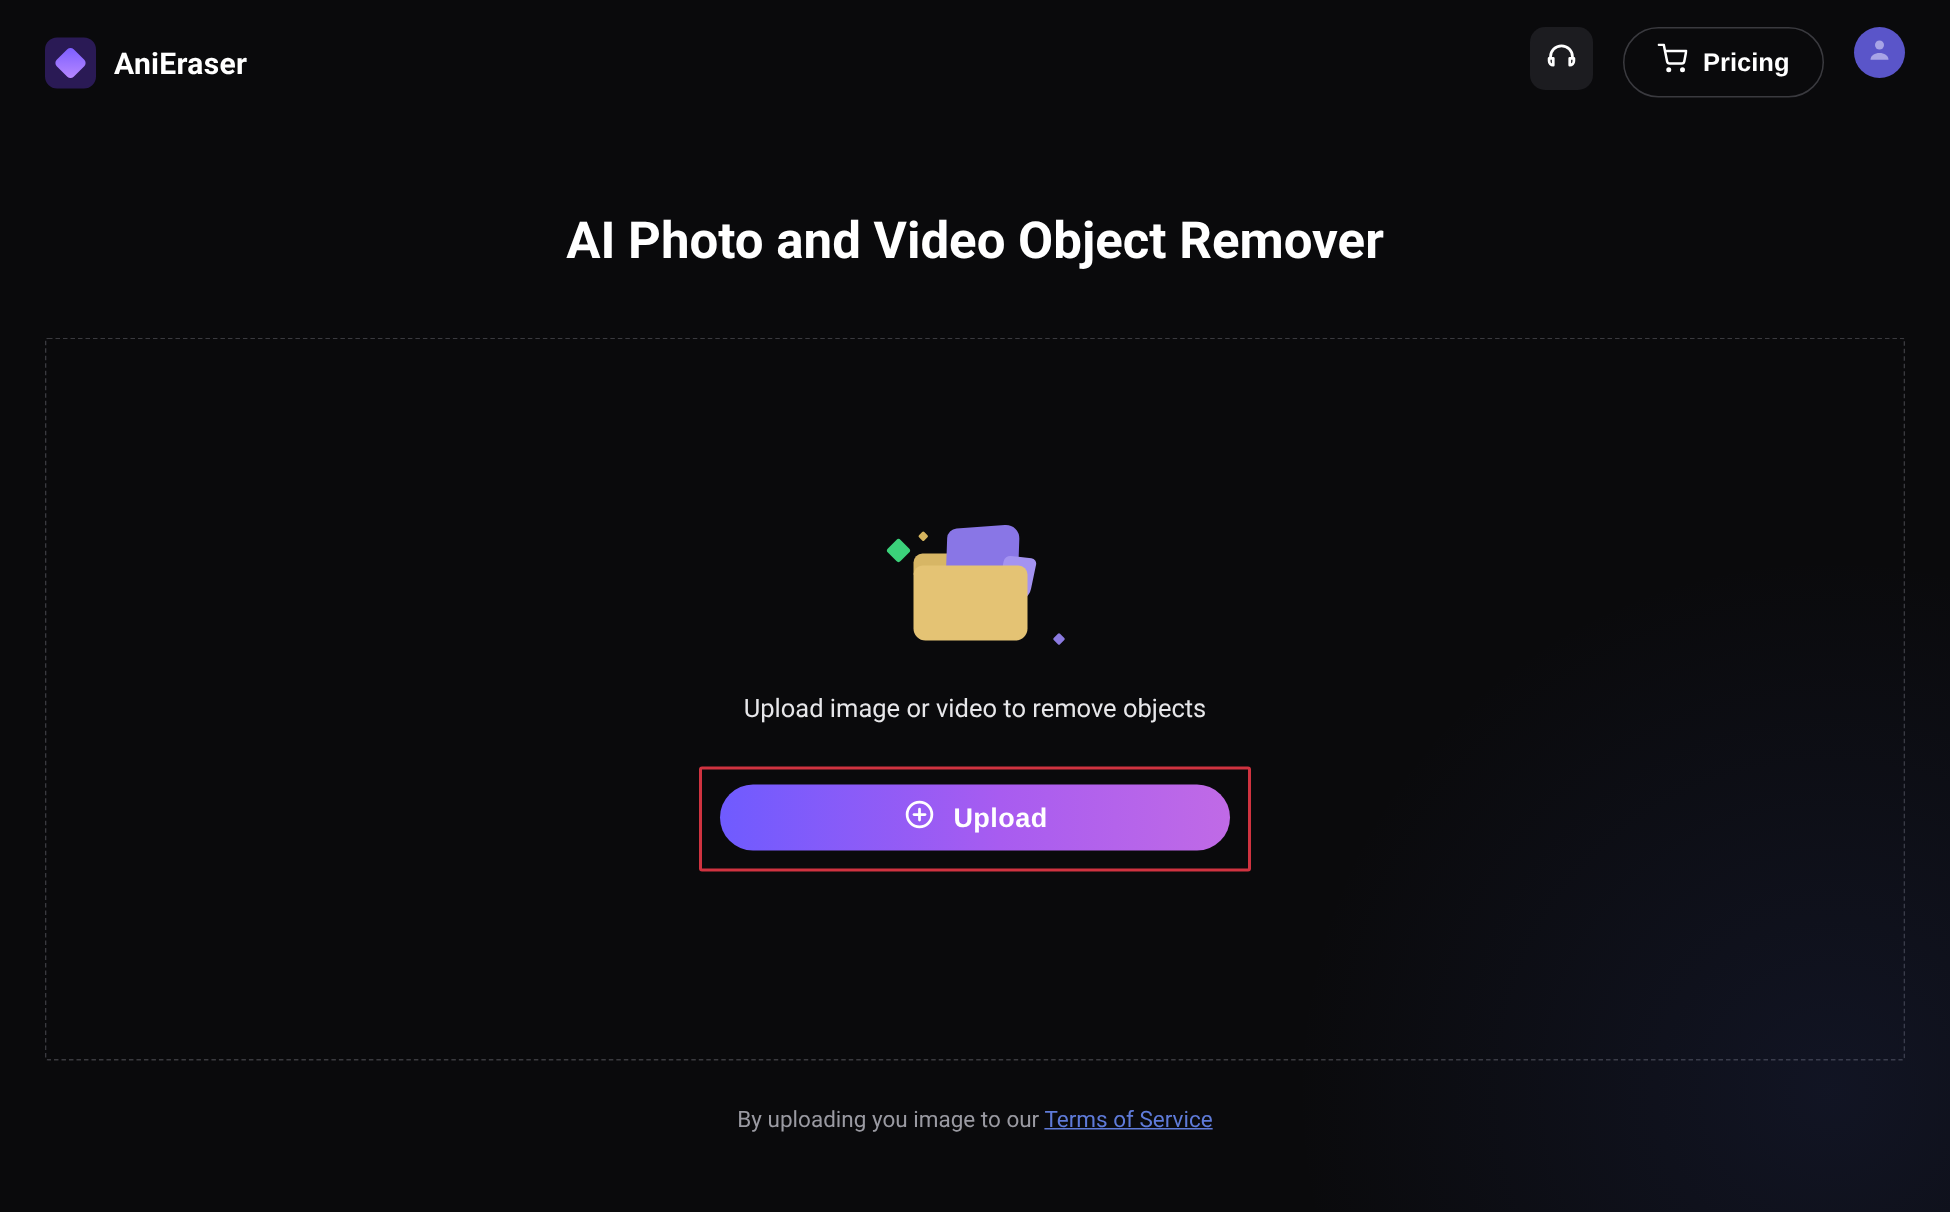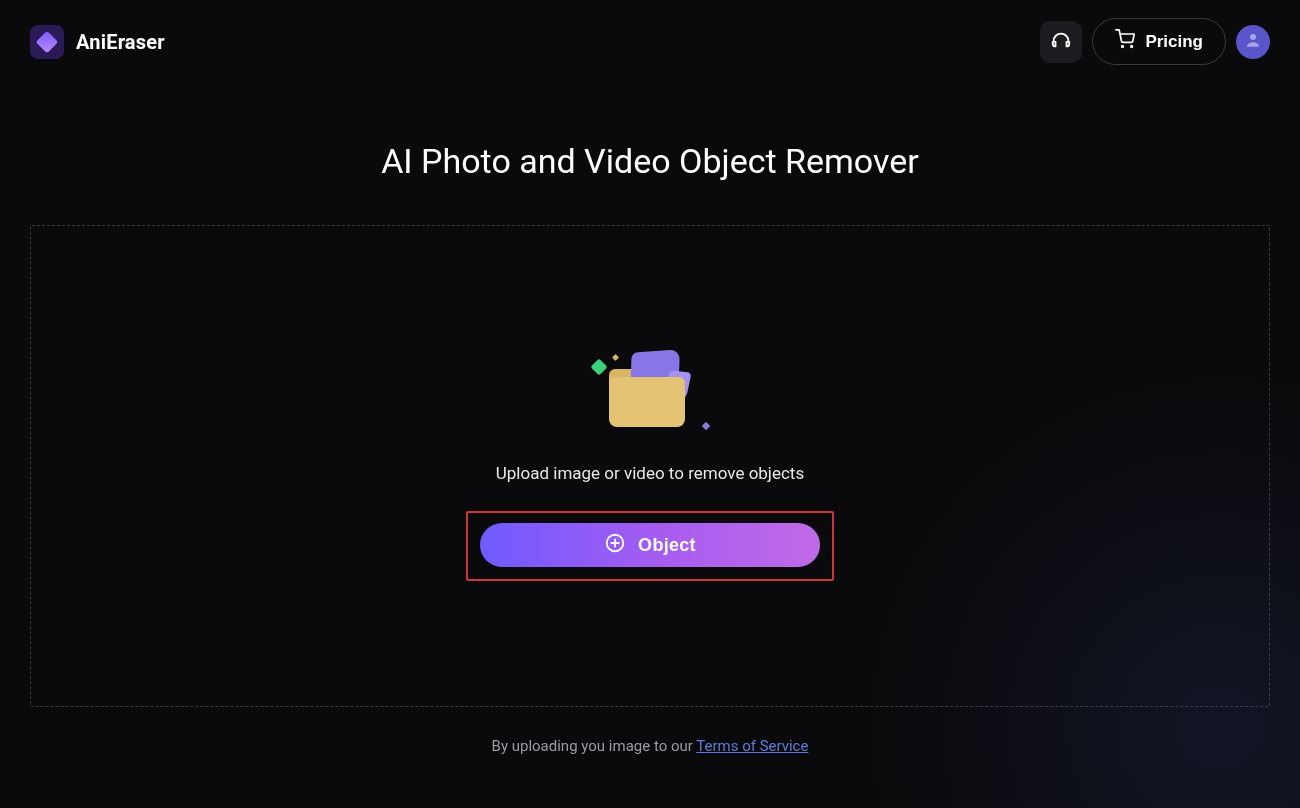--- a/index.html
+++ b/index.html
@@ -73,22 +73,21 @@
       border:1px solid #3a3a3f;
       border-radius:24px;
       background:transparent;
       color:#fff;
       font-size:17px;
       font-weight:600;
       cursor:pointer;
     }
     .header-right{
       display:flex;
-      align-items:center;
-      gap:10px;
+      gap:20px;
     }
     .square-btn{
       width:42px;height:42px;
       border-radius:10px;
       background:#1c1c20;
       display:flex;
       align-items:center;
       justify-content:center;
       cursor:pointer;
     }
@@ -101,21 +100,21 @@
       justify-content:center;
       cursor:pointer;
     }
     .avatar svg{opacity:0.7}
     .main{
       padding:20px 30px 0 30px;
     }
     .page-title{
       text-align:center;
       font-size:34px;
-      font-weight:400;
+      font-weight:700;
       margin:38px 0 44px 0;
     }
     .dropzone{
       border:1px dashed #3a3a3f;
       border-radius:2px;
       height:482px;
       display:flex;
       flex-direction:column;
       align-items:center;
       justify-content:center;
@@ -257,21 +256,21 @@
     <div class="drop-text">Upload image or video to remove objects</div>
     <div class="upload-wrap">
       <button class="upload-btn">
         <span>
           <svg width="22" height="22" viewBox="0 0 24 24" fill="none" stroke="#fff" stroke-width="2" stroke-linecap="round" stroke-linejoin="round">
               <circle cx="12" cy="12" r="9"></circle>
               <line x1="12" y1="8" x2="12" y2="16"></line>
               <line x1="8" y1="12" x2="16" y2="12"></line>
             </svg>
         </span>
-        <span>Object</span>
+        <span>Upload</span>
       </button>
     </div>
   </div>
 
   <div class="tos">
     <span>By uploading you image to our </span><a>Terms of Service</a>
   </div>
 </div>
 
 </body></html>

